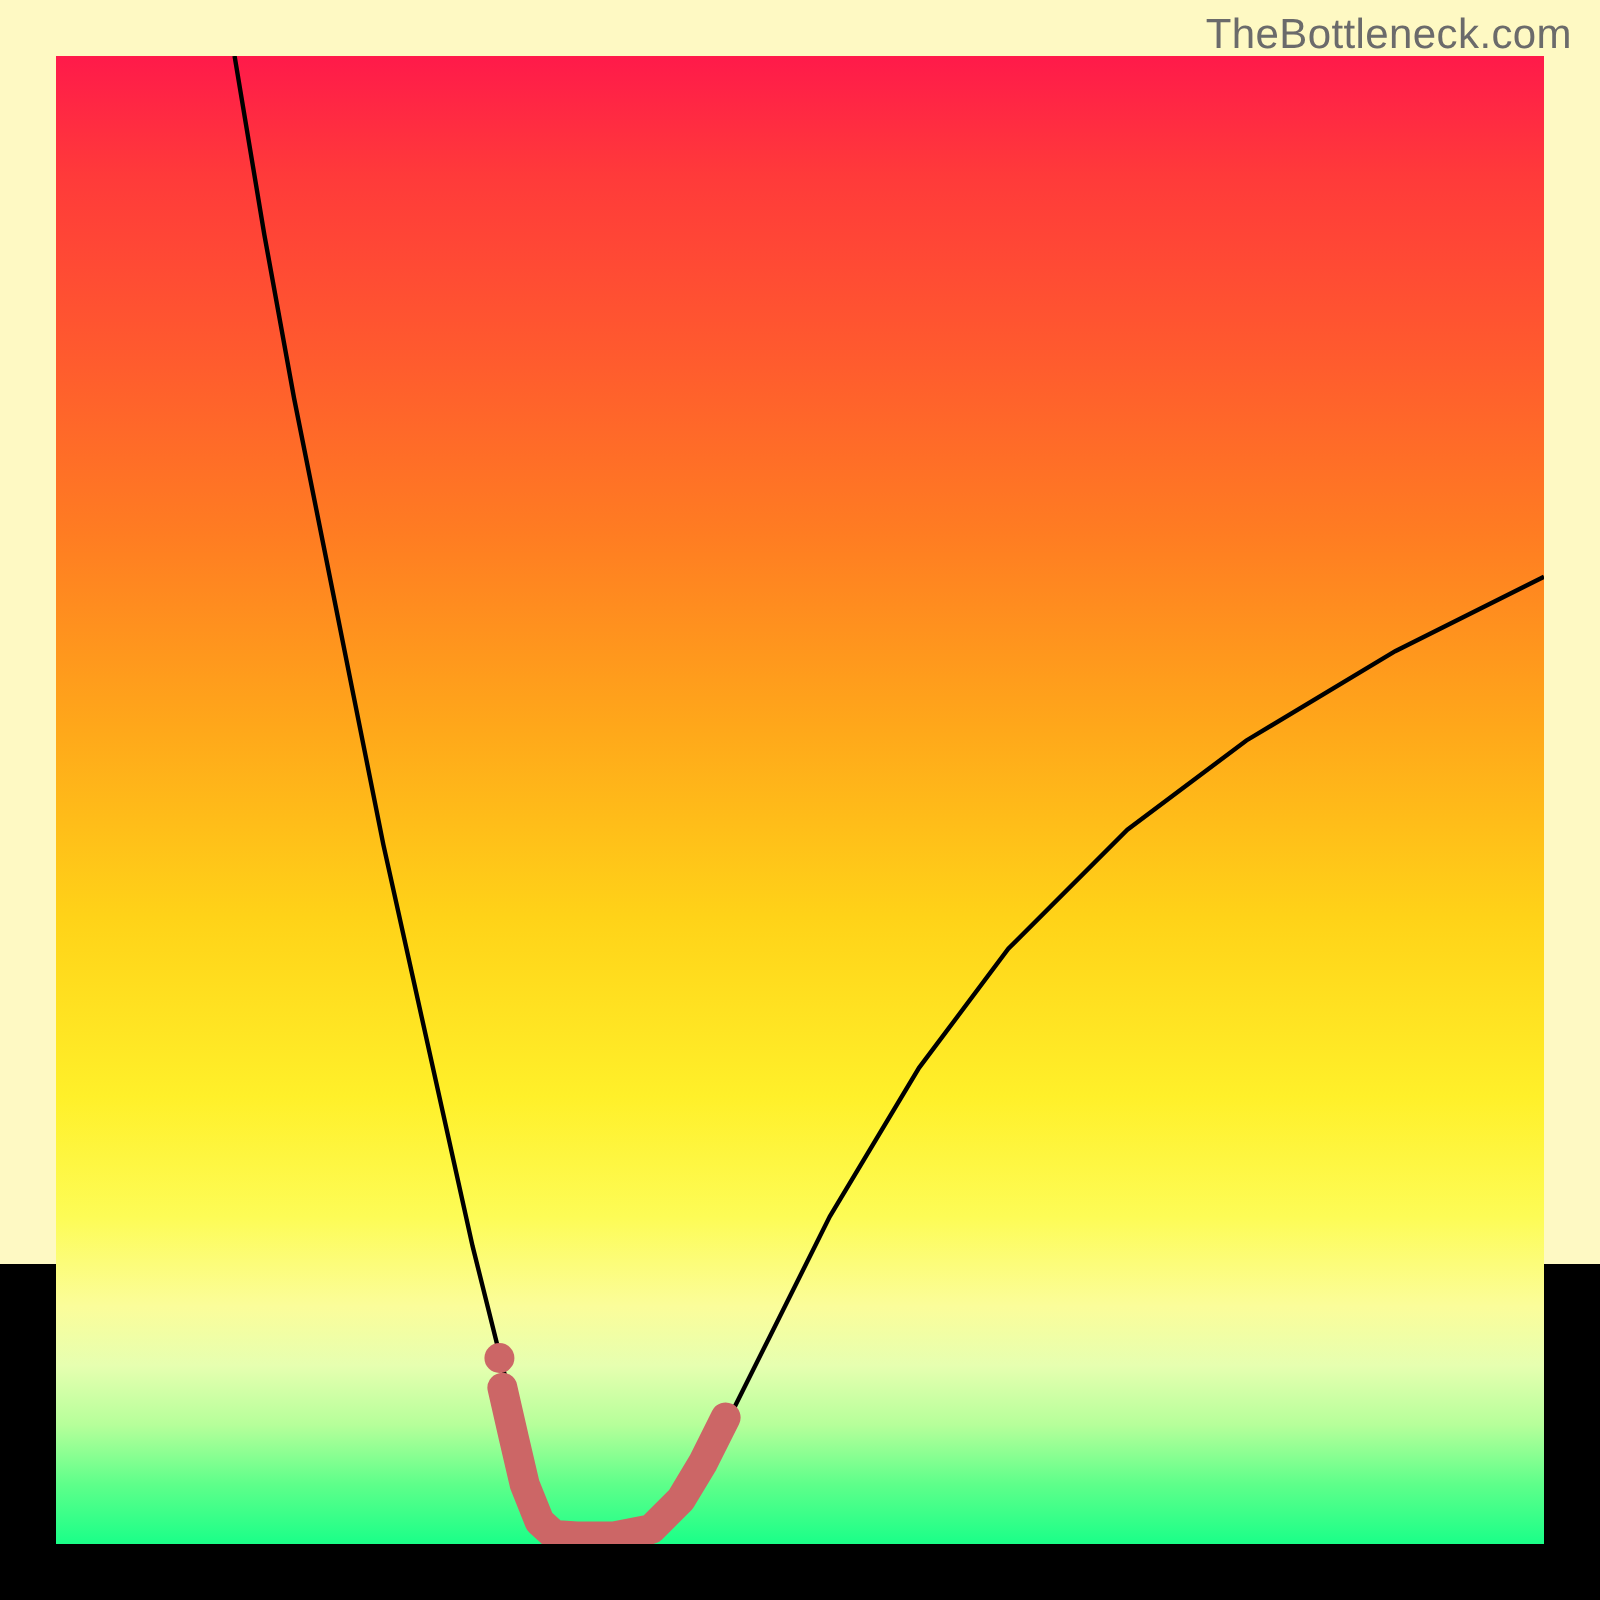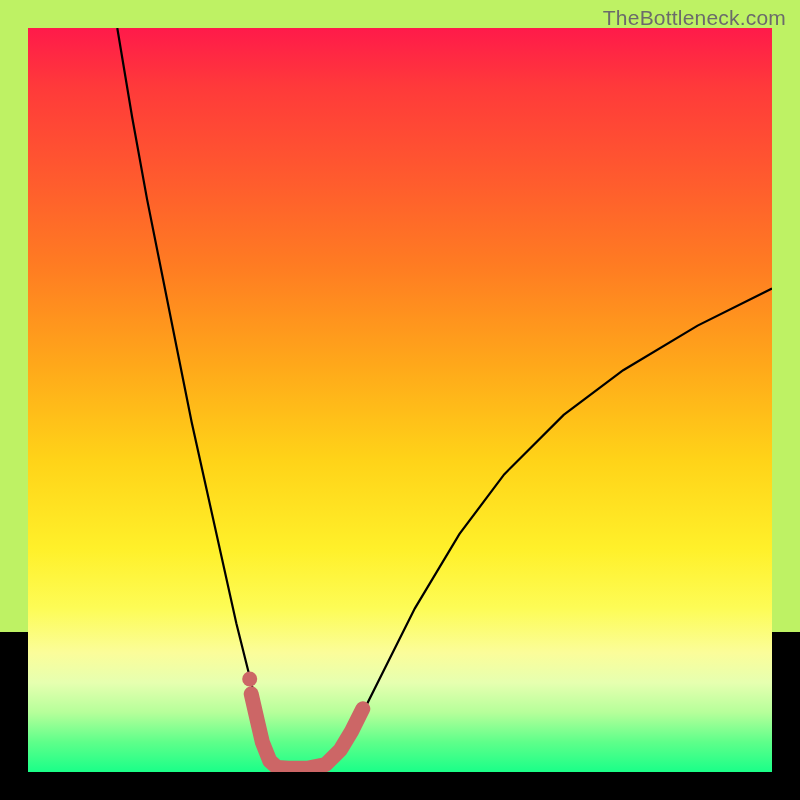--- a/index.html
+++ b/index.html
@@ -8,21 +8,21 @@
     width: 800px;
     height: 800px;
     overflow: hidden;
     background: #000;
     font-family: Arial, Helvetica, sans-serif;
   }
   .frame {
     position: relative;
     width: 800px;
     height: 632px;
-    background: #bef264;
+    background: #fef9c3;
   }
   .plot {
     position: absolute;
     left: 28px;
     top: 28px;
     width: 744px;
     height: 744px;
     overflow: hidden;
   }
   .gradient {

